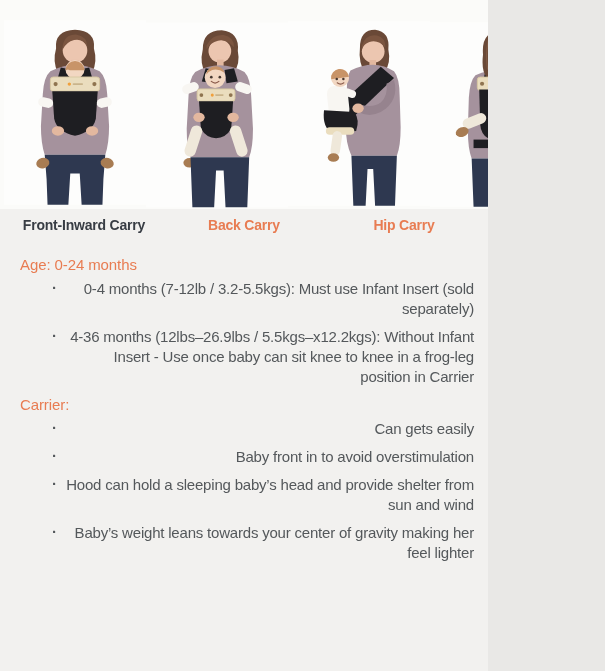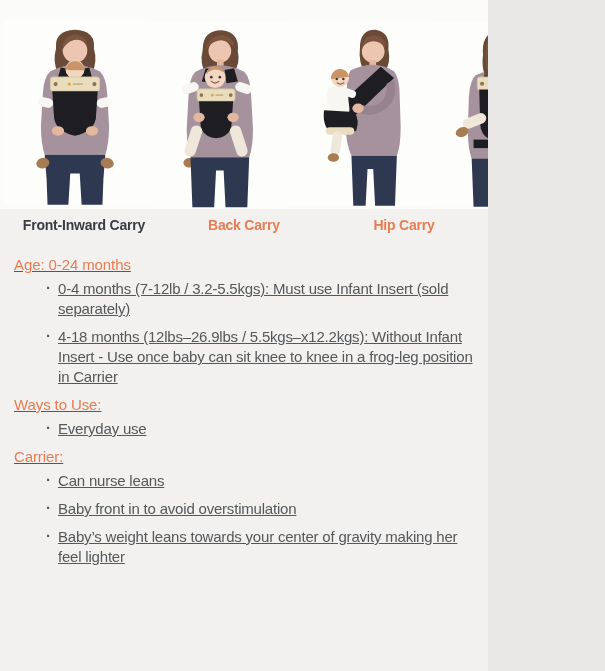--- a/index.html
+++ b/index.html
@@ -39,37 +39,37 @@
     font-size:14px;
     font-weight:bold;
     color:#e87c52;
     letter-spacing:-0.2px;
     cursor:pointer;
     white-space:nowrap;
   }
   .carry-label.active{color:#383d44;cursor:default;}
   
   .content{
-    padding:14px 14px 0 14px;
+    padding:14px 14px 0 20px;
     color:#54585b;
-    text-decoration:underline;
   }
   .section{margin:0 0 6px 0;}
   .section-heading{
     margin:0 0 4px 0;
     font-size:15px;
     font-weight:400;
     color:#e87c52;
     letter-spacing:-0.1px;
     line-height:20px;
   }
   .bullet-list{
     list-style:none;
     margin:0;
     padding:0 0 0 32px;
+    text-align:right;
   }
   .bullet-item{
     position:relative;
     padding-left:12px;
     margin:0 0 8px 0;
     font-size:15px;
     line-height:20px;
     letter-spacing:-0.2px;
   }
   .bullet-item::before{
@@ -210,36 +210,31 @@
     <div class="carry-label">Back Carry</div>
     <div class="carry-label">Hip Carry</div>
   </div>
 
   <div class="content">
 
     <div class="section">
       <h3 class="section-heading">Age: 0-24 months</h3>
       <ul class="bullet-list">
         <li class="bullet-item">0-4 months (7-12lb / 3.2-5.5kgs): Must use Infant Insert (sold separately)</li>
-        <li class="bullet-item">4-18 months (12lbs–26.9lbs / 5.5kgs–x12.2kgs): Without Infant Insert - Use once baby can sit knee to knee in a frog-leg position in Carrier</li>
+        <li class="bullet-item">4-36 months (12lbs–26.9lbs / 5.5kgs–x12.2kgs): Without Infant Insert - Use once baby can sit knee to knee in a frog-leg position in Carrier</li>
       </ul>
     </div>
 
-    <div class="section">
-      <h3 class="section-heading">Ways to Use:</h3>
-      <ul class="bullet-list">
-        <li class="bullet-item">Everyday use</li>
-      </ul>
-    </div>
 
     <div class="section">
       <h3 class="section-heading">Carrier:</h3>
       <ul class="bullet-list">
-        <li class="bullet-item">Can nurse leans</li>
+        <li class="bullet-item">Can gets easily</li>
         <li class="bullet-item">Baby front in to avoid overstimulation</li>
+        <li class="bullet-item">Hood can hold a sleeping baby’s head and provide shelter from sun and wind</li>
         <li class="bullet-item">Baby’s weight leans towards your center of gravity making her feel lighter</li>
       </ul>
     </div>
 
     <div class="section">
     </div>
 
   </div>
 </div>
 

